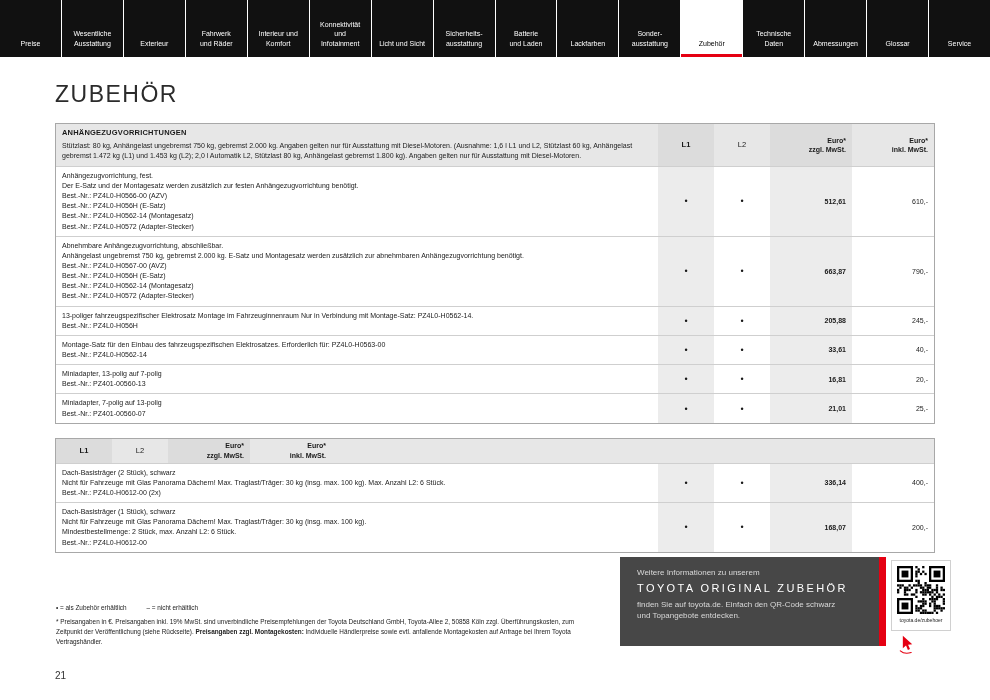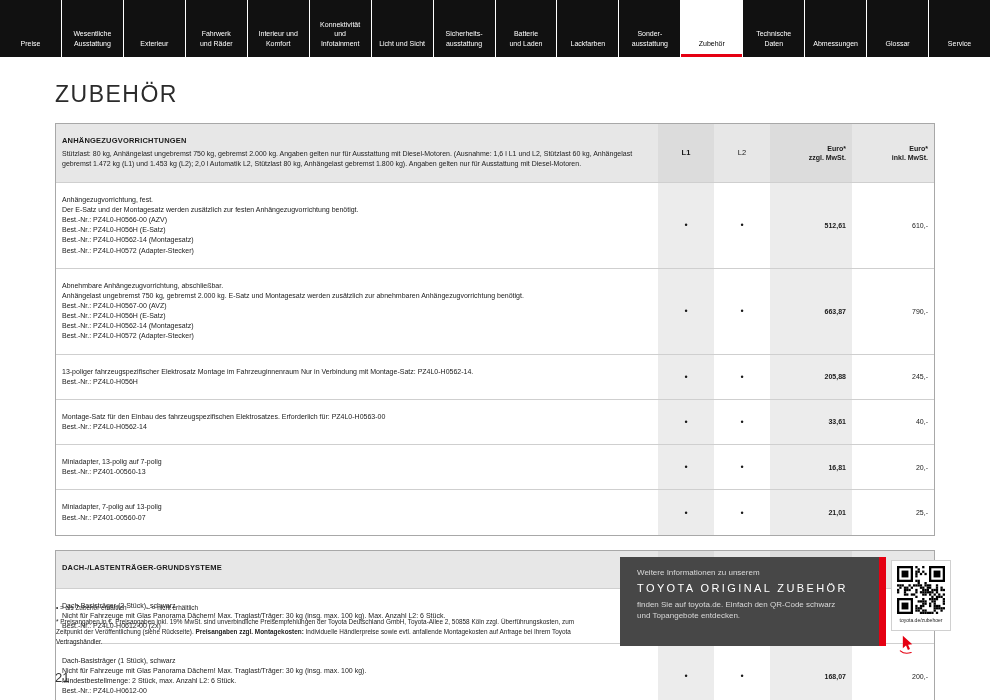--- a/index.html
+++ b/index.html
@@ -17,21 +17,21 @@
 
   
   .main { padding:24px 55px 0; }
   .page-title { font-size:23px; font-weight:400; letter-spacing:1.5px; color:#2b2b2b; margin-bottom:15px; }
 
   
   .ptable { border:1px solid #a8a8a8; margin-bottom:14px; font-size:7px; }
   .t-row { display:flex; border-top:1px solid #cfcfcf; background:#fff; }
   .t-row:first-child { border-top:none; }
   .t-head { background:#e7e7e7; min-height:24px; }
-  .c-desc { flex:1 1 auto; padding:12px 6px; line-height:1.45; }
+  .c-desc { flex:1 1 auto; padding:4px 6px; line-height:1.45; }
   .c-l1, .c-l2 { width:56px; flex:0 0 56px; display:flex; align-items:center; justify-content:center; }
   .c-p { width:82px; flex:0 0 82px; display:flex; align-items:center; justify-content:flex-end; padding-right:6px; text-align:right; }
   .col-shade { background:#ececec; }
   .t-head .col-shade { background:#dcdcdc;font-weight:bold; }
   .t-title { font-weight:bold; font-size:7.5px; letter-spacing:.2px; margin-bottom:2px; }
   .t-note { line-height:1.5; color:#222; }
   .head-label { font-size:7.5px; }
   .head-price { font-weight:bold; white-space:pre-line; line-height:1.35; }
   .dot-cell { font-size:9px; }
   .price-excl { font-weight:bold; }
@@ -48,21 +48,21 @@
   .info-title { font-size:11px; letter-spacing:2.4px; color:#fff; margin:5px 0 5px; font-weight:400; white-space:nowrap; }
   .info-body { font-size:8px; color:#d9d9d9; line-height:1.4; width:200px; }
 
   
   .qr-panel { position:absolute; left:891px; top:560px; width:60px; height:71px; background:#fff; border:1px solid #d0d0d0; display:flex; flex-direction:column; align-items:center; padding-top:5px; }
   .qr { width:48px; height:48px; display:block; }
   .qr-label { font-size:5px; color:#222; margin-top:3px; }
 
   .cursor { position:absolute; left:897px; top:635px; width:20px; height:20px; }
 
-  .page-number { position:absolute; left:55px; top:670px; font-size:13px; color:#333; }
+  .page-number { position:absolute; left:55px; top:670px; font-size:10px; color:#333; }
 </style>
 </head>
 <body>
 
 <div class="page">
 
   <nav class="tab-bar">
       <div class="tab">
         <span class="tab-label">Preise</span>
       </div>
@@ -203,23 +203,20 @@
               <div>Best.-Nr.: PZ401-00560-07</div>
             </div>
             <div class="c-l1 col-shade dot-cell">•</div>
             <div class="c-l2 dot-cell">•</div>
             <div class="c-p col-shade price-excl">21,01</div>
             <div class="c-p price-incl">25,-</div>
           </div>
         </div>
         <div class="ptable">
           <div class="t-row t-head">
-            <div class="c-desc">
-              <div class="t-title">DACH-/LASTENTRÄGER-GRUNDSYSTEME</div>
-            </div>
             <div class="c-l1 col-shade head-label">L1</div>
             <div class="c-l2 head-label">L2</div>
             <div class="c-p col-shade head-price">Euro*
 zzgl. MwSt.</div>
             <div class="c-p head-price">Euro*
 inkl. MwSt.</div>
           </div>
           <div class="t-row">
             <div class="c-desc">
               <div>Dach-Basisträger (2 Stück), schwarz</div>

